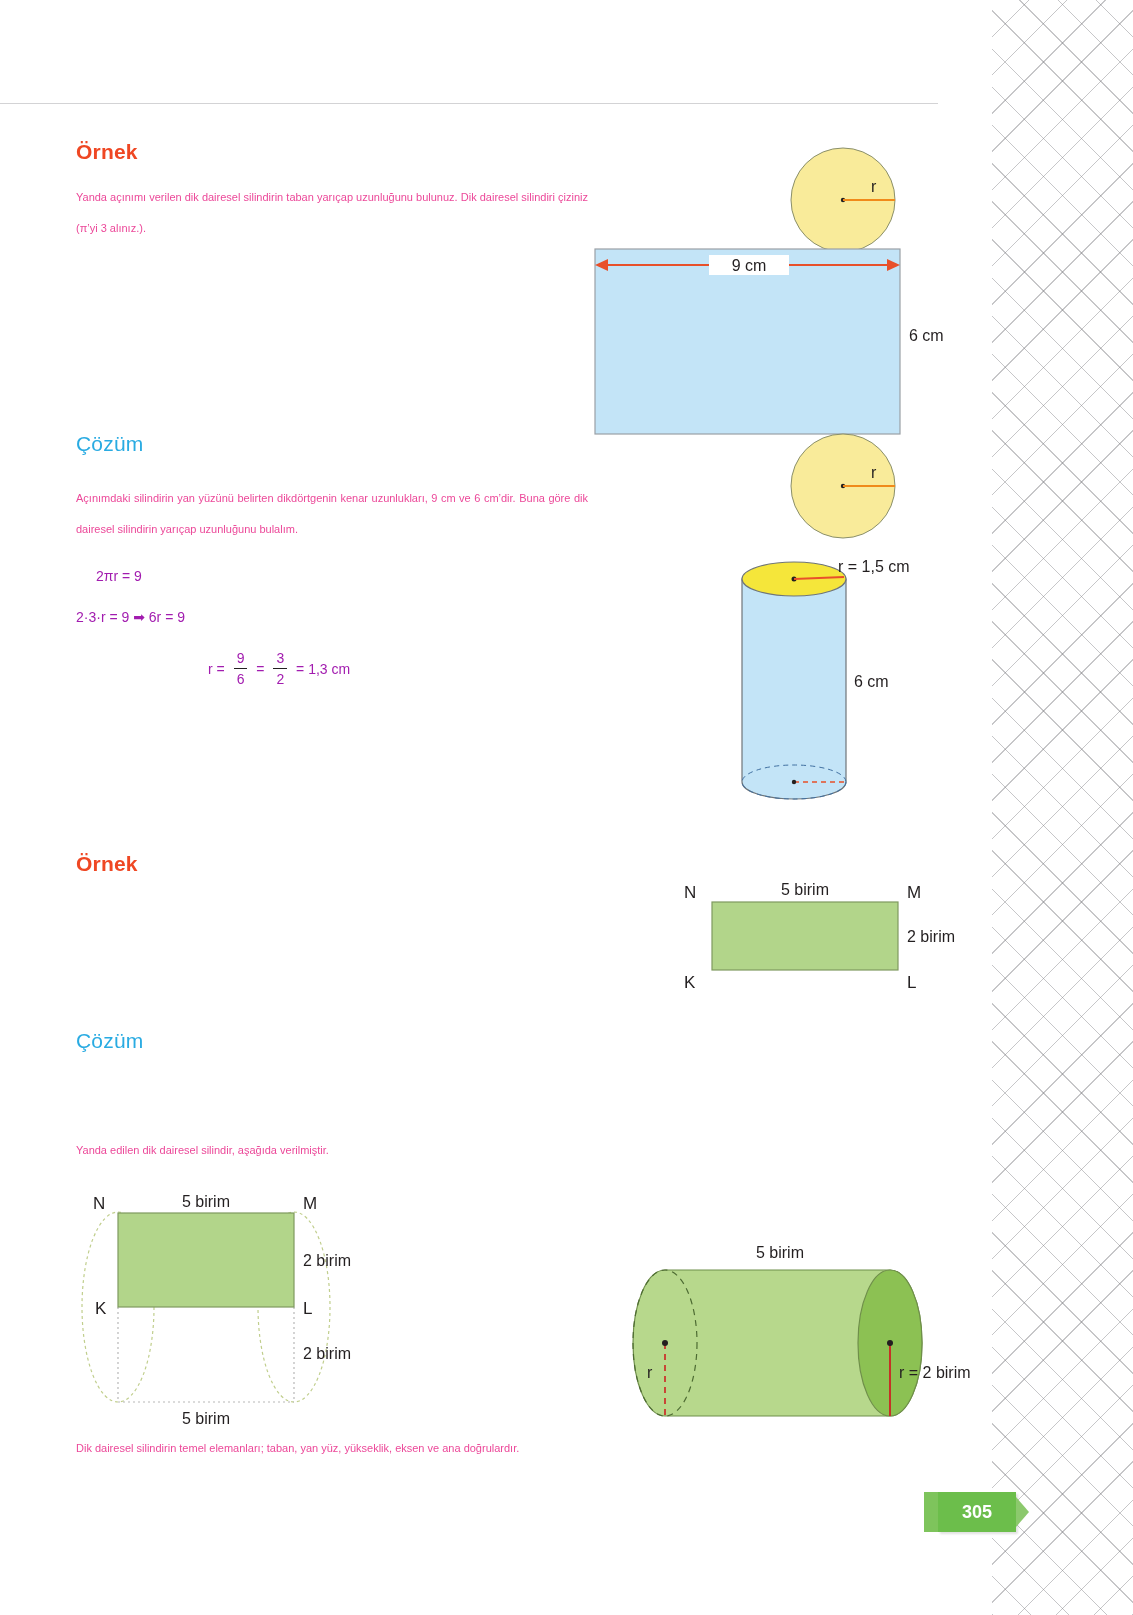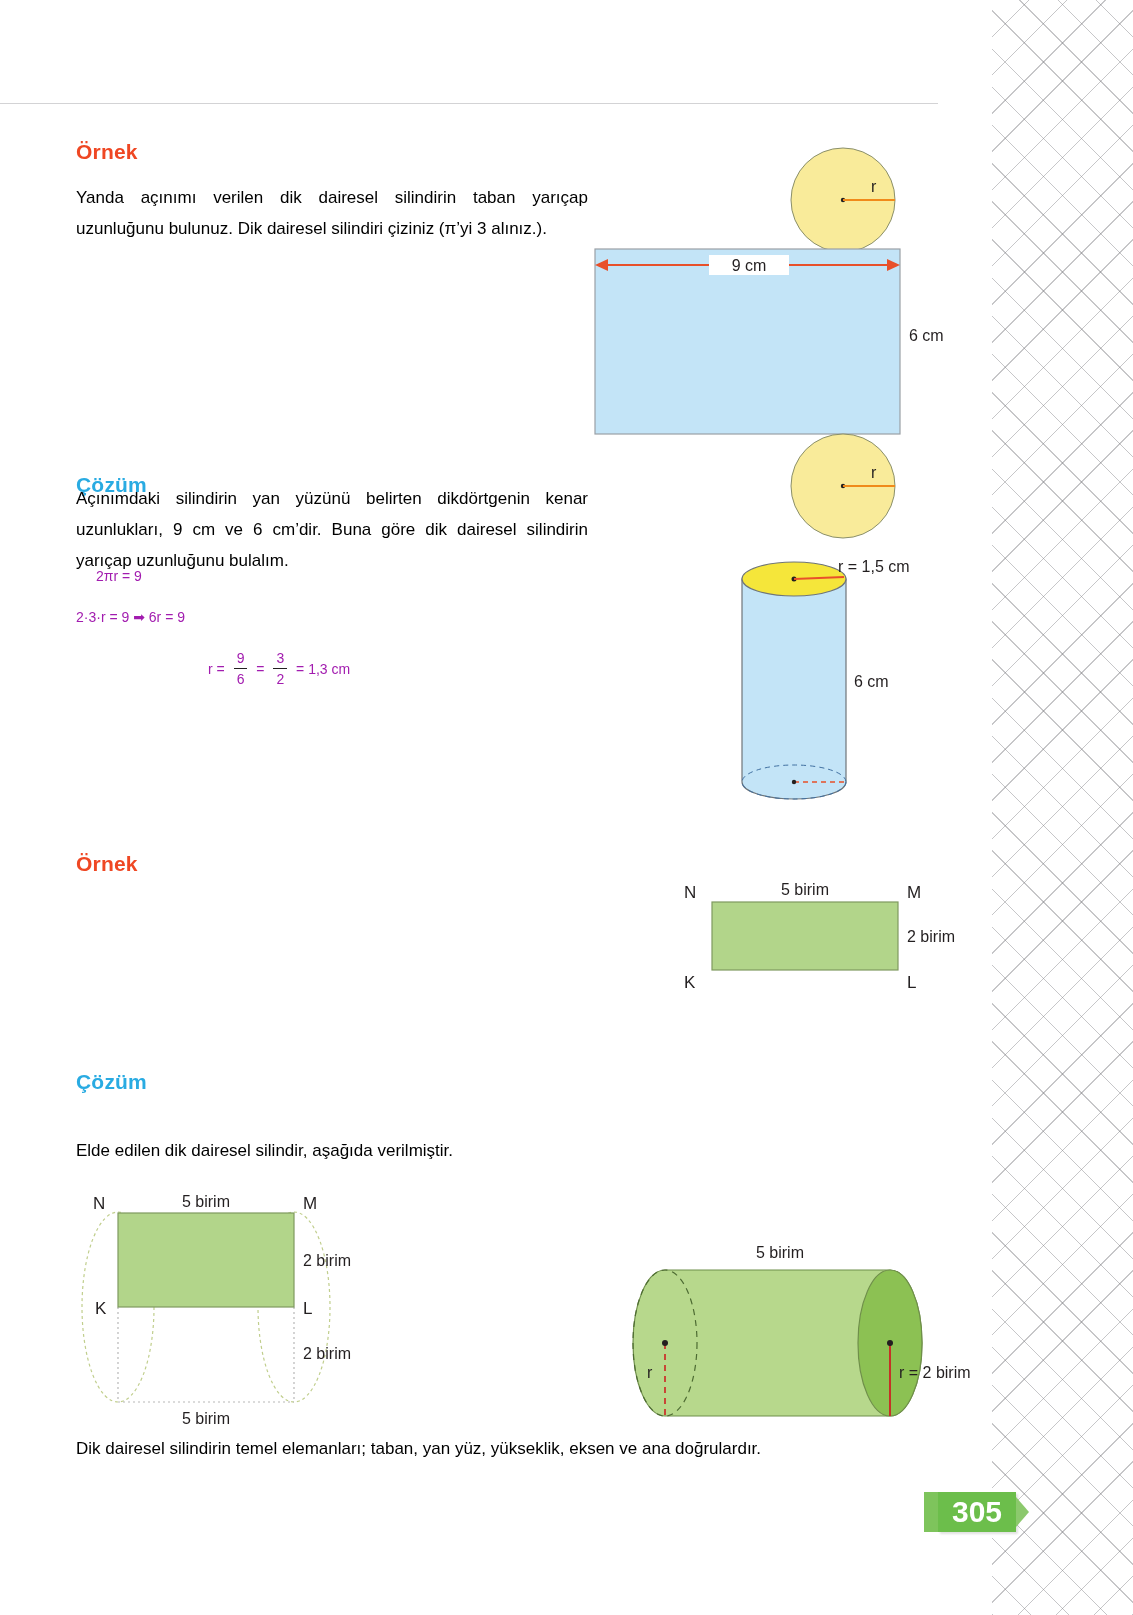--- a/index.html
+++ b/index.html
@@ -36,30 +36,29 @@
   
   .content{ position:absolute; left:0; top:0; width:992px; height:1316px;padding-left:44px; }
 
   .hdr-ornek{
     position:absolute;
     font-size:21px; font-weight:bold; color:#ef4723;
     letter-spacing:.2px;
   }
   .hdr-cozum{
     position:absolute;
-    font-size:21px; font-weight:bold; color:#29abe2;
+    font-size:21px; font-weight:normal; color:#29abe2;
     letter-spacing:.2px;
-    margin-top:41px;
   }
 
   .para{
     position:absolute;
-    font-size:17px;
+    font-size:11px;
     line-height:31px;
-    color:#000000;
+    color:#ec4899;
     text-align:justify;
   }
   .para.nojust{ text-align:left; }
 
   .math{
     position:absolute;
     font-size:14px;
     color:#a21caf;
     white-space:nowrap;
   }
@@ -74,21 +73,21 @@
   svg{ position:absolute; overflow:visible; }
 
   .lbl{ font-family:"Liberation Sans", sans-serif; fill:#231f20; }
 
   
   #page-badge{
     position:absolute; left:938px; top:1492px;
     width:78px; height:40px;
     background:#6cbe4b;
     display:flex; align-items:center; justify-content:center;
-    color:#ffffff; font-size:30px; font-weight:bold;
+    color:#ffffff; font-size:18px; font-weight:bold;
     box-shadow:2px 2px 2px rgba(0,0,0,.12);
   }
   #page-badge-tail{
     position:absolute; left:1016px; top:1497px;
     width:0;height:0;
     border-top:15px solid transparent;
     border-bottom:15px solid transparent;
     border-left:13px solid #8cc96d;
   }
   #page-badge-left{
@@ -171,21 +170,21 @@
     <text class="lbl" x="112" y="17" font-size="16">r = 1,5 cm</text>
     <text class="lbl" x="128" y="132" font-size="16">6 cm</text>
   </svg>
 
   <div class="hdr-ornek" style="left:76px; top:852px;">Örnek</div>
 
 
   <div class="hdr-cozum" style="left:76px; top:1029px;">Çözüm</div>
 
 
-  <div class="para nojust" style="left:76px; top:1135px; width:868px;">Elde edilen dik dairesel silindir, aşağıda verilmiştir.</div>
+  <div class="para nojust" style="left:76px; top:1135px; width:868px;">Yanda edilen dik dairesel silindir, aşağıda verilmiştir.</div>
 
   <svg style="left:672px; top:876px;" width="310" height="120" viewBox="0 0 310 120">
     <rect x="40" y="26" width="186" height="68" fill="#b2d58a" stroke="#7f9a5f" stroke-width="1.2"></rect>
     <text class="lbl" x="12" y="22" font-size="17">N</text>
     <text class="lbl" x="235" y="22" font-size="17">M</text>
     <text class="lbl" x="12" y="112" font-size="17">K</text>
     <text class="lbl" x="235" y="112" font-size="17">L</text>
     <text class="lbl" x="133" y="19" font-size="16" text-anchor="middle">5 birim</text>
     <text class="lbl" x="235" y="66" font-size="16">2 birim</text>
   </svg>

